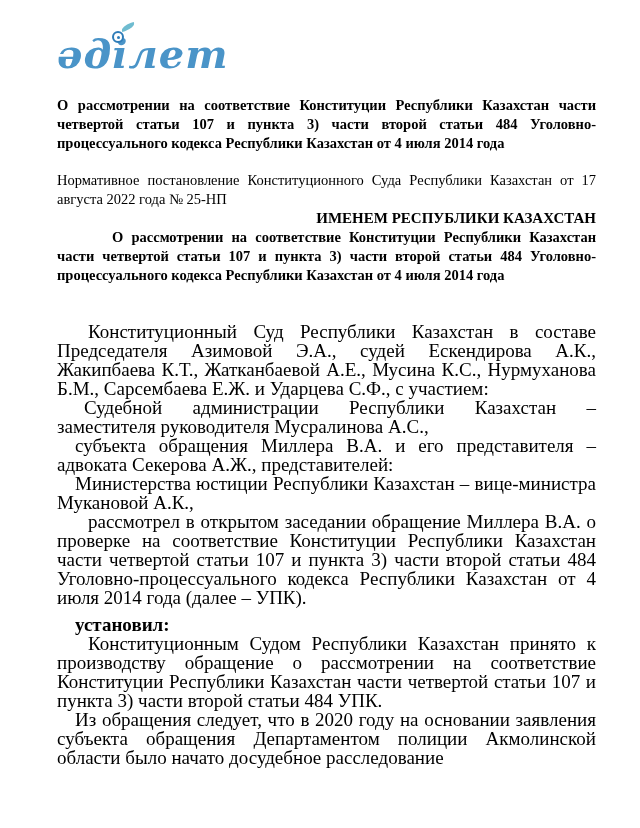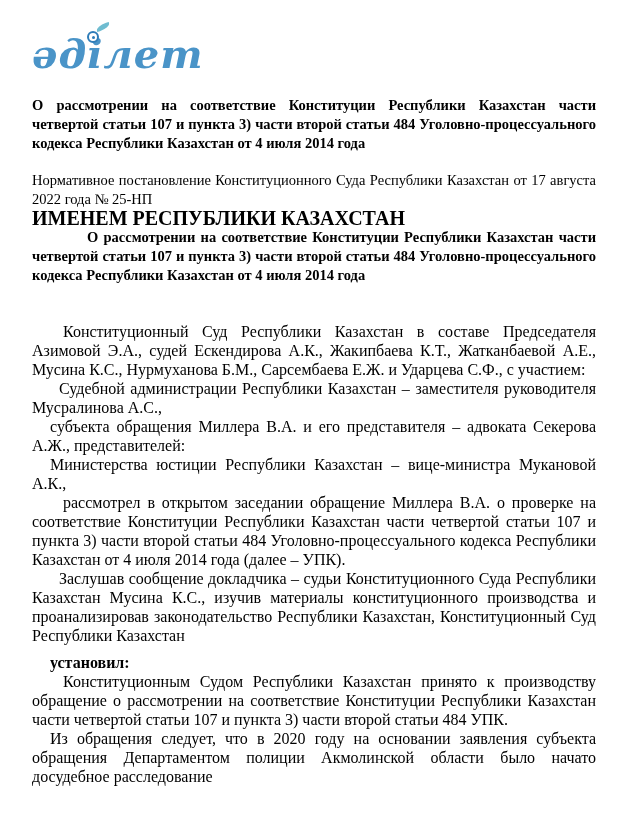--- a/index.html
+++ b/index.html
@@ -6,21 +6,21 @@
   * { margin: 0; padding: 0; box-sizing: border-box; }
   html, body { background: #ffffff; }
   body {
     width: 640px;
     font-family: "Liberation Serif", serif;
     color: #000000;
   }
   .page {
     width: 640px;
     min-height: 828px;
-    padding: 30px 44px 20px 32px;
+    padding: 30px 44px 20px 57px;
     background: #ffffff;
     overflow: hidden;
   }
   
   .logo-row { margin-bottom: 14px; height: 52px; }
   .logo {
     position: relative;
     display: inline-block;
     text-decoration: none;
     cursor: pointer;
@@ -72,34 +72,34 @@
     line-height: 19px;
     text-align: justify;
     margin-bottom: 18px;
   }
   .doc-subtitle {
     font-size: 14.5px;
     line-height: 19px;
     text-align: justify;
   }
   .in-the-name {
-    font-size: 20px;
+    font-size: 15px;
     font-weight: bold;
     line-height: 19px;
-    text-align: left;
+    text-align: right;
   }
   .resolution-title {
     font-size: 14.5px;
     font-weight: bold;
     line-height: 19px;
     text-align: justify;
     text-indent: 55px;
   }
   .para {
-    font-size: 16px;
+    font-size: 19px;
     line-height: 19px;
     text-align: justify;
   }
   .body-start { margin-top: 37px; }
   .bold { font-weight: bold; margin-top: 8px; }
   .ind-sm { text-indent: 18px; }
   .ind-md { text-indent: 27px; }
   .ind-lg { text-indent: 31px; }
 </style>
 </head>
@@ -127,21 +127,20 @@
 
   <p class="para ind-md">Судебной администрации Республики Казахстан – заместителя руководителя Мусралинова А.С.,</p>
 
   <p class="para ind-sm">субъекта обращения Миллера В.А. и его представителя – адвоката Секерова А.Ж., представителей:</p>
 
   <p class="para ind-sm">Министерства юстиции Республики Казахстан – вице-министра Мукановой А.К.,</p>
 
 
   <p class="para ind-lg">рассмотрел в открытом заседании обращение Миллера В.А. о проверке на соответствие Конституции Республики Казахстан части четвертой статьи 107 и пункта 3) части второй статьи 484 Уголовно-процессуального кодекса Республики Казахстан от 4 июля 2014 года (далее – УПК).</p>
 
-  <p class="para ind-md">Заслушав сообщение докладчика – судьи Конституционного Суда Республики Казахстан Мусина К.С., изучив материалы конституционного производства и проанализировав законодательство Республики Казахстан, Конституционный Суд Республики Казахстан</p>
 
   <p class="para ind-sm bold">установил:</p>
 
   <p class="para ind-lg">Конституционным Судом Республики Казахстан принято к производству обращение о рассмотрении на соответствие Конституции Республики Казахстан части четвертой статьи 107 и пункта 3) части второй статьи 484 УПК.</p>
 
   <p class="para ind-sm">Из обращения следует, что в 2020 году на основании заявления субъекта обращения Департаментом полиции Акмолинской области было начато досудебное расследование</p>
 
 </div>
 
 </body></html>

